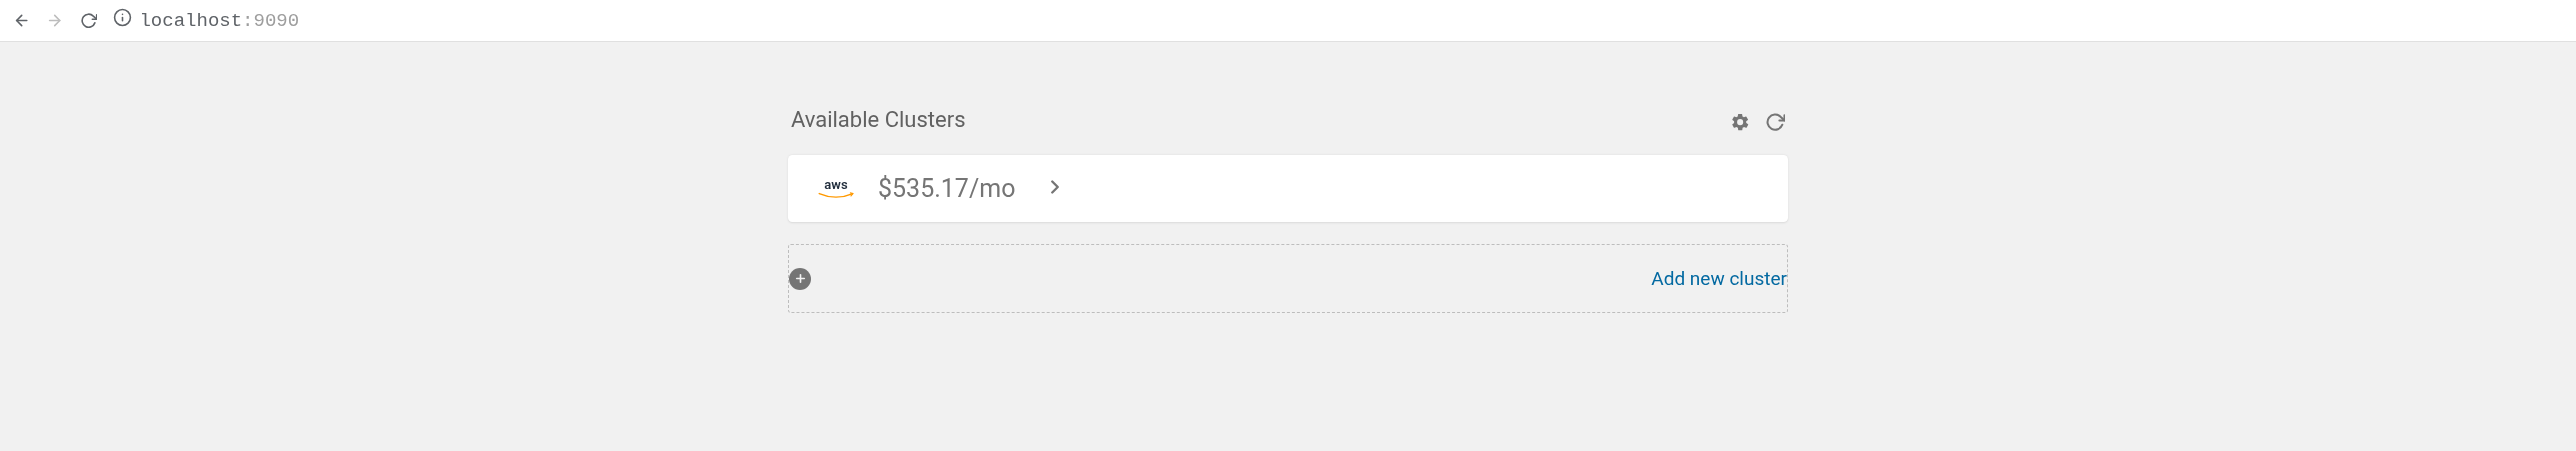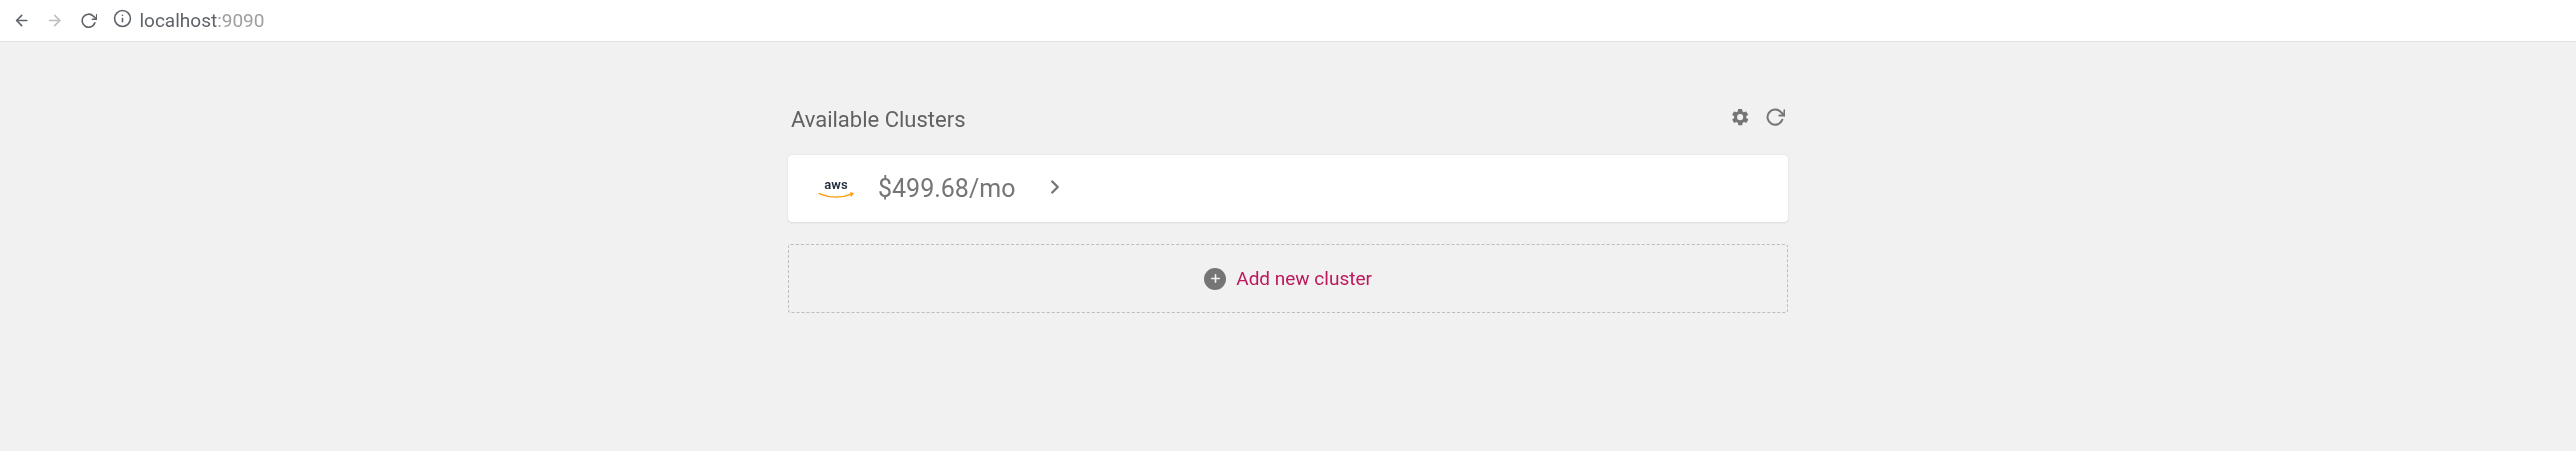--- a/index.html
+++ b/index.html
@@ -10,20 +10,21 @@
       width: 2576px;
     }
     .browser-bar {
       height: 42px;
       background: #ffffff;
       border-bottom: 0.7px solid #e0e0e0;
       display: flex;
       align-items: center;
       padding: 0 13px;
       gap: 16px;
+      font-family: Liberation Mono, monospace;
     }
     .nav-btn {
       color: #5f6368;
       display: inline-flex;
       align-items: center;
       justify-content: center;
       width: 17.4px;
       height: 17.4px;
       cursor: pointer;
     }
@@ -40,21 +41,21 @@
       display: flex;
       justify-content: center;
       padding-top: 65px;
       padding-bottom: 44px;
     }
     .panel {
       width: 1000px;
     }
     .panel-header {
       display: flex;
-      align-items: flex-start;
+      align-items: flex-end;
       justify-content: space-between;
       margin-bottom: 23px;
       padding: 0 2.9px;
     }
     .panel-title {
       font-size: 22px;
       color: #616161;
       font-weight: 400;
     }
     .panel-actions {
@@ -113,25 +114,25 @@
       color: #757575;
       margin-right: 29px;
     }
     .chevron { color: #757575; }
     .add-cluster {
       margin-top: 22px;
       border: 1.5px dashed #bdbdbd;
       border-radius: 2.9px;
       display: flex;
       align-items: center;
-      justify-content: center;
+      justify-content: space-between;
       padding: 22px 0;
       gap: 10.2px;
       cursor: pointer;
-      color: #be185d;
+      color: #0369a1;
       font-size: 19px;
     }
     .plus-circle {
       width: 22px;
       height: 22px;
       border-radius: 50%;
       background: #757575;
       display: inline-flex;
       align-items: center;
       justify-content: center;
@@ -194,21 +195,21 @@
     </div>
 
     <div class="cluster-card">
       <div class="aws-logo">
         <div class="aws-text">aws</div>
         <svg class="aws-swoosh" viewBox="0 0 60 14">
           <path d="M2 4 Q30 16 58 4" stroke="#ff9900" stroke-width="2.4" fill="none" stroke-linecap="round"></path>
           <path d="M54 3 L58 4 L55 8" stroke="#ff9900" stroke-width="2" fill="none" stroke-linecap="round" stroke-linejoin="round"></path>
         </svg>
       </div>
-      <div class="cluster-price">$499.68/mo</div>
+      <div class="cluster-price">$535.17/mo</div>
       <span class="chevron">
         <svg width="22" height="22" viewBox="0 0 24 24" fill="none" stroke="currentColor" stroke-width="2.6" stroke-linecap="round" stroke-linejoin="round">
             <polyline points="9 18 15 12 9 6"></polyline>
           </svg>
       </span>
     </div>
 
     <div class="add-cluster">
       <span class="plus-circle">
         <svg width="13" height="13" viewBox="0 0 24 24" fill="none" stroke="currentColor" stroke-width="3" stroke-linecap="round">

